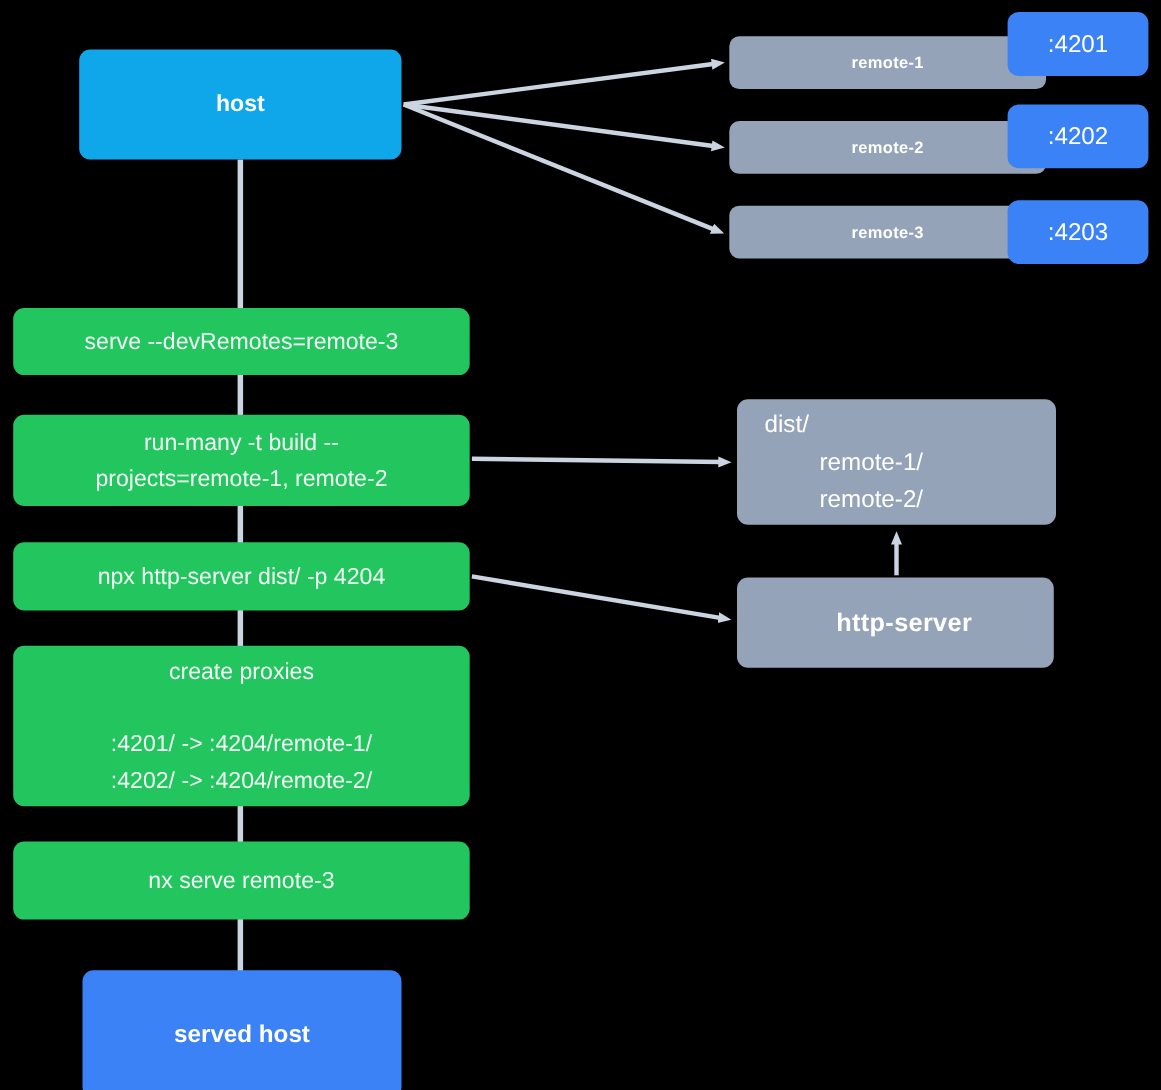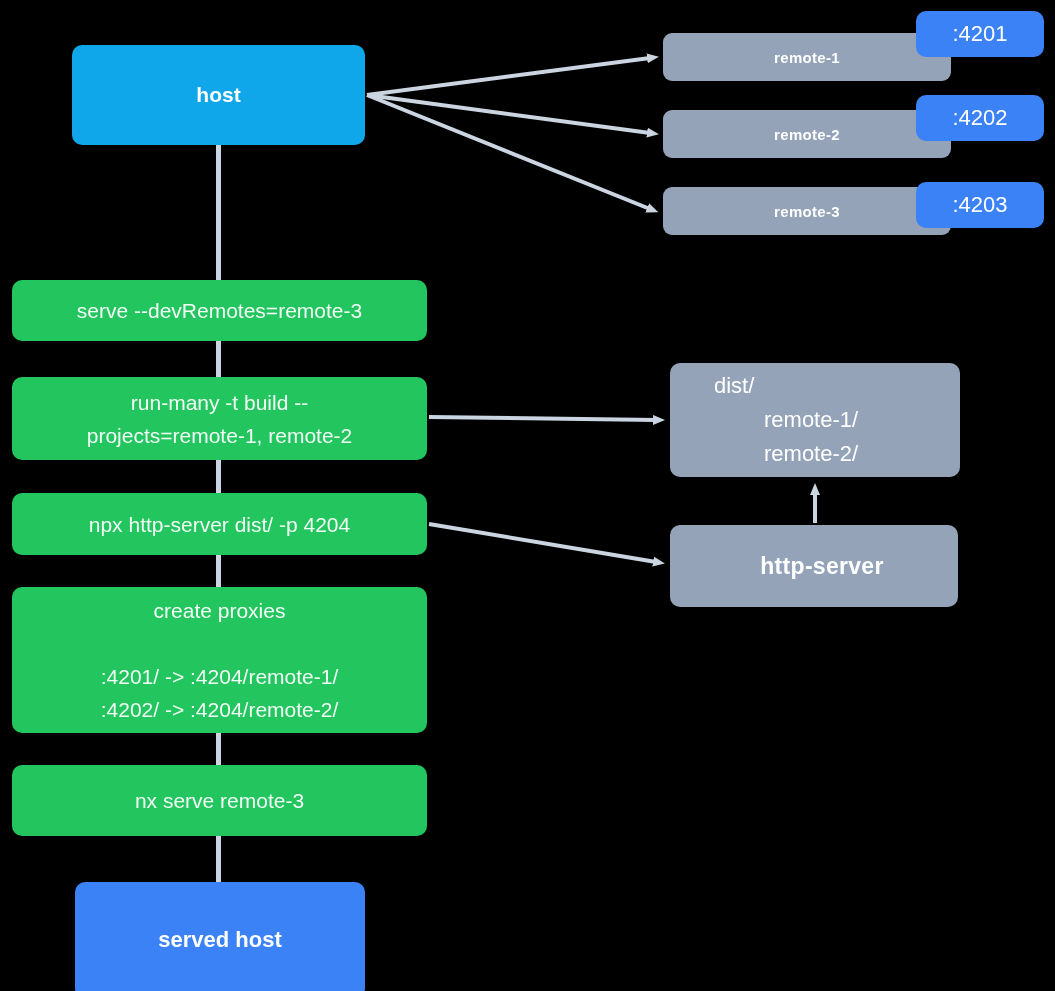--- a/index.html
+++ b/index.html
@@ -53,21 +53,21 @@
     background: var(--color-remote, #94A3B8);
     border-radius: 9px;
     font-weight: bold;
     font-size: 15px;
     letter-spacing: 0.3px;
   }
   .remote-1 { top: 33px; }
   .remote-2 { top: 110px; }
   .remote-3 { top: 187px; }
   .port-badge {
-    left: 916px; width: 128px; height: 46px;
+    left: 916px; width: 128px; height: 58px;
     background: var(--color-port-badge, #3B82F6);
     border-radius: 10px;
     font-size: 22px;
     z-index: 2;
   }
   .badge-1 { top: 11px; }
   .badge-2 { top: 95px; }
   .badge-3 { top: 182px; }
 
   .cmd-node {
@@ -92,21 +92,21 @@
   }
 
   .dist-node {
     left: 670px; top: 363px; width: 290px; height: 114px;
     background: var(--color-remote, #94A3B8);
     border-radius: 10px;
     font-size: 22px;
     flex-direction: column;
     align-items: flex-start;
     justify-content: center;
-    padding-left: 44px;
+    padding-left: 25px;
   }
   .dist-line {
     display: block;
     line-height: 34px;
   }
   .dist-entry { padding-left: 50px; }
 
   .http-node {
     left: 670px; top: 525px; width: 288px; height: 82px;
     background: var(--color-remote, #94A3B8);

